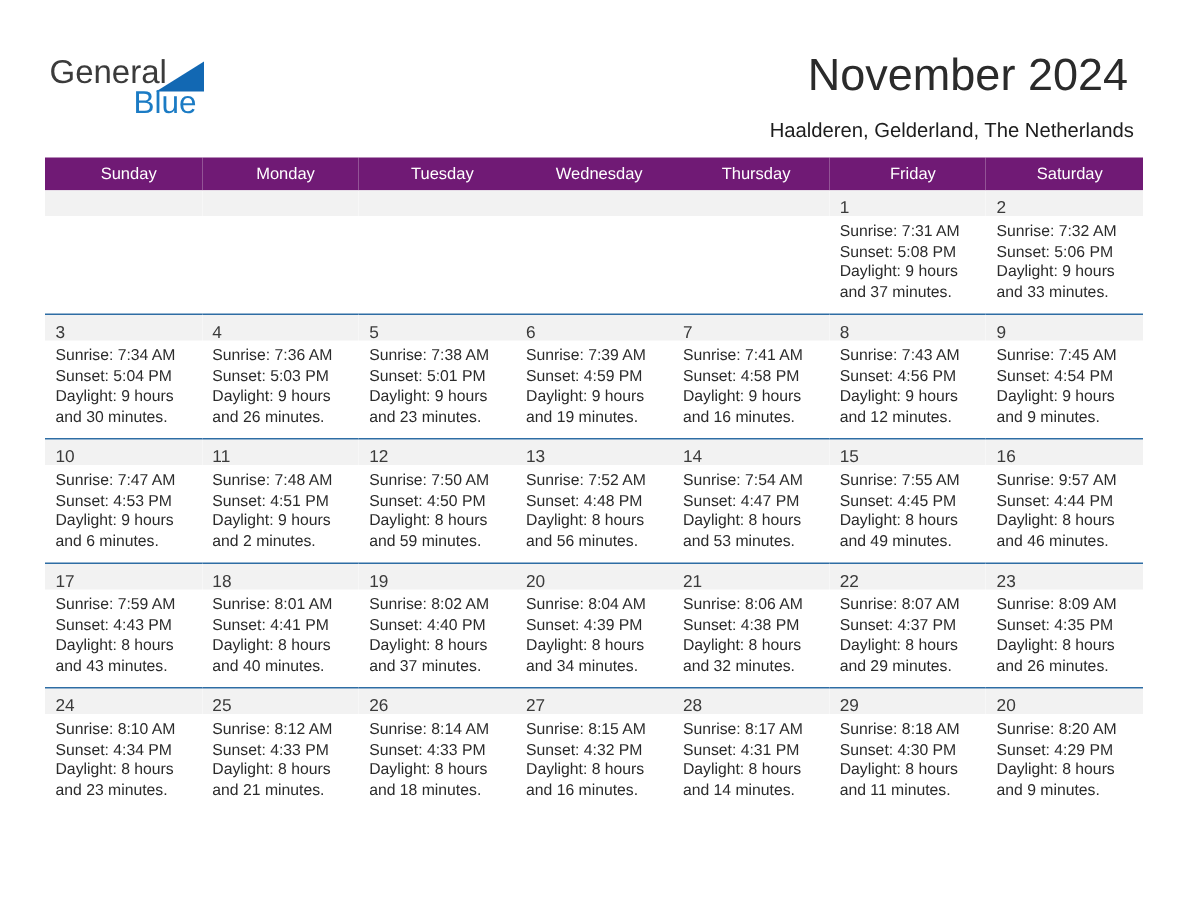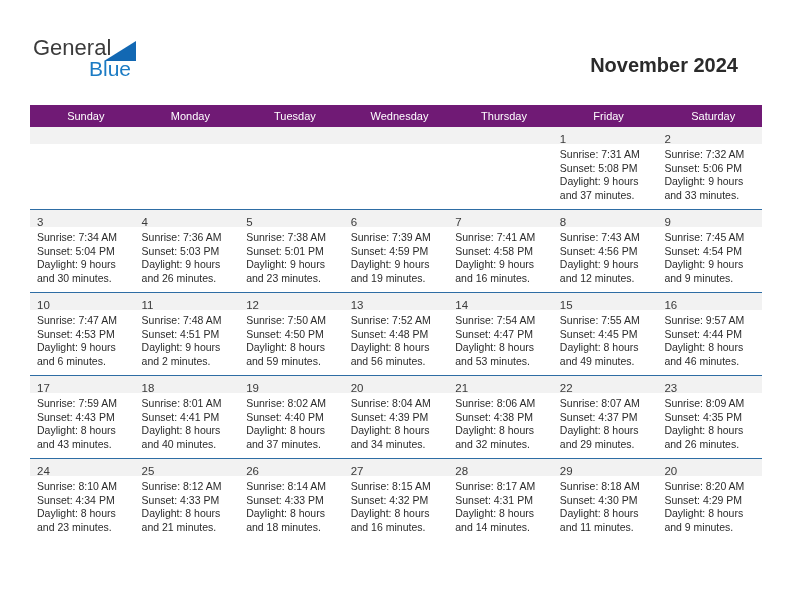--- a/index.html
+++ b/index.html
@@ -63,25 +63,25 @@
     line-height: 24px;
   }
 
   .title-block {
     position: absolute;
     right: 36px;
     top: 31px;
     text-align: right;
   }
   .cal-title {
-    font-size: 20px;
+    font-size: 30px;
     color: #2b2b2b;
     line-height: 32px;
-    font-weight: bold;
-    margin: 18px;
+    font-weight: normal;
+    margin: 4px;
     white-space: nowrap;
   }
   .cal-subtitle {
     font-size: 13.5px;
     color: #1d1d1d;
     line-height: 18px;
     margin: 11px 0 0 0;
     white-space: nowrap;
   }
 
@@ -148,20 +148,21 @@
   <div class="header">
 
     <div class="brand">
       <span class="brand-general">General</span>
       <span class="brand-triangle"></span>
       <span class="brand-blue">Blue</span>
     </div>
 
     <div class="title-block">
       <h1 class="cal-title">November 2024</h1>
+      <div class="cal-subtitle">Haalderen, Gelderland, The Netherlands</div>
     </div>
 
   </div>
 
   <table class="calendar">
     <thead>
       <tr>
         <th>Sunday</th>
         <th>Monday</th>
         <th>Tuesday</th>

